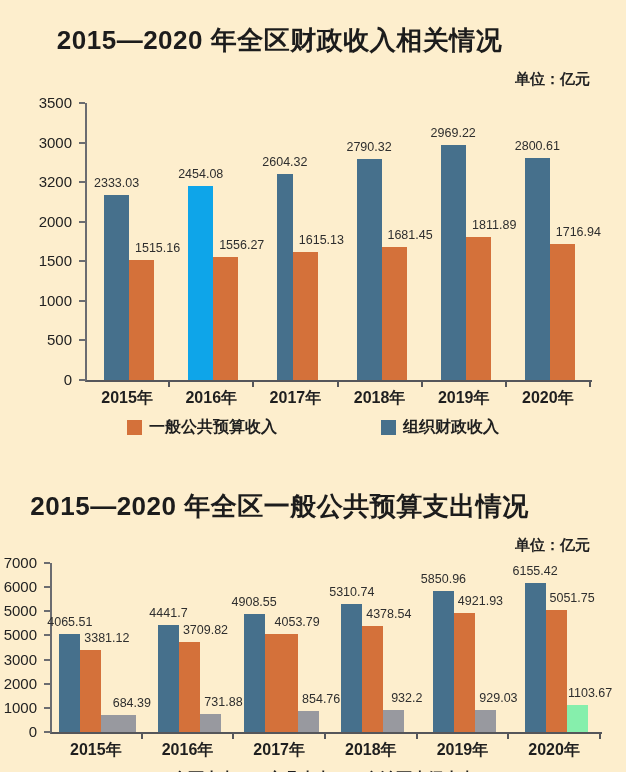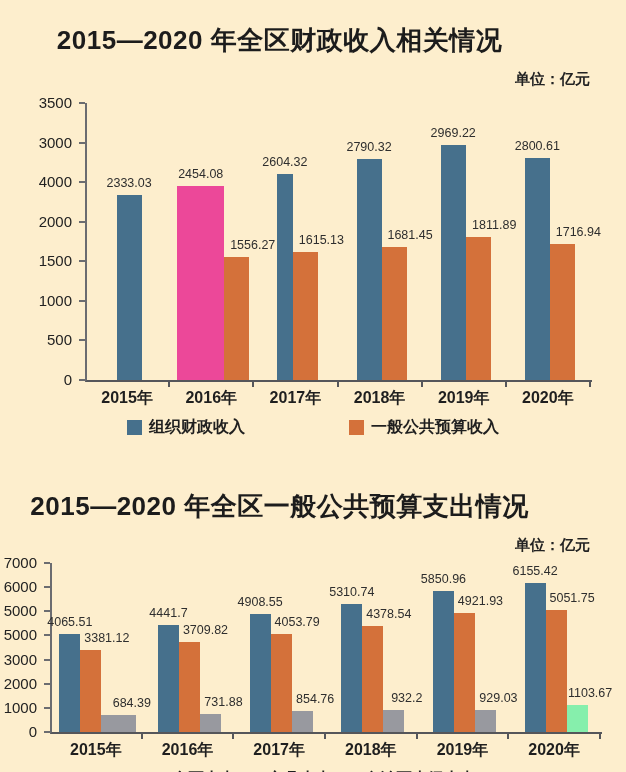--- a/index.html
+++ b/index.html
@@ -128,40 +128,43 @@
 <div class="page">
 
   <section>
     <h1 class="chart-title title-1">2015—2020 年全区财政收入相关情况</h1>
     <div class="unit-label unit-1">单位：亿元</div>
     <div class="chart chart-1" style="height: 341px;">
         <div class="y-tick-label" style="top: -9px; width: 72px;">3500</div>
         <div class="y-tick-mark" style="left: 79px; top: -1px; width: 6px;"></div>
         <div class="y-tick-label" style="top: 30.5714px; width: 72px;">3000</div>
         <div class="y-tick-mark" style="left: 79px; top: 38.5714px; width: 6px;"></div>
-        <div class="y-tick-label" style="top: 70.1429px; width: 72px;">4000</div>
+        <div class="y-tick-label" style="top: 70.1429px; width: 72px;">3200</div>
         <div class="y-tick-mark" style="left: 79px; top: 78.1429px; width: 6px;"></div>
         <div class="y-tick-label" style="top: 109.714px; width: 72px;">2000</div>
         <div class="y-tick-mark" style="left: 79px; top: 117.714px; width: 6px;"></div>
         <div class="y-tick-label" style="top: 149.286px; width: 72px;">1500</div>
         <div class="y-tick-mark" style="left: 79px; top: 157.286px; width: 6px;"></div>
         <div class="y-tick-label" style="top: 188.857px; width: 72px;">1000</div>
         <div class="y-tick-mark" style="left: 79px; top: 196.857px; width: 6px;"></div>
         <div class="y-tick-label" style="top: 228.429px; width: 72px;">500</div>
         <div class="y-tick-mark" style="left: 79px; top: 236.429px; width: 6px;"></div>
         <div class="y-tick-label" style="top: 268px; width: 72px;">0</div>
         <div class="y-tick-mark" style="left: 79px; top: 276px; width: 6px;"></div>
         <div class="plot" style="left: 85px; width: 505px; height: 277px;">
           <div class="group-slot" style="width: 84.1667px;">
             <div class="bar" style="width: 25px; height: 66.658%; background: rgb(70, 112, 140);">
               <div class="bar-value-label" style="transform: translateX(calc(-50% + 0px));">2333.03</div>
             </div>
-          </div>
-          <div class="group-slot" style="width: 84.1667px;">
-            <div class="bar" style="width: 47px; height: 70.1166%; background: #ec4899;">
+            <div class="bar" style="width: 25px; height: 43.2903%; background: rgb(212, 113, 58);">
+              <div class="bar-value-label" style="transform: translateX(calc(-50% + 16px));">1515.16</div>
+            </div>
+          </div>
+          <div class="group-slot" style="width: 84.1667px;">
+            <div class="bar" style="width: 25px; height: 70.1166%; background: #0ea5e9;">
               <div class="bar-value-label" style="transform: translateX(calc(-50% + 0px));">2454.08</div>
             </div>
             <div class="bar" style="width: 25px; height: 44.4649%; background: rgb(212, 113, 58);">
               <div class="bar-value-label" style="transform: translateX(calc(-50% + 16px));">1556.27</div>
             </div>
           </div>
           <div class="group-slot" style="width: 84.1667px;">
             <div class="bar" style="width: 16px; height: 74.4091%; background: rgb(70, 112, 140);">
               <div class="bar-value-label" style="transform: translateX(calc(-50% + 0px));">2604.32</div>
             </div>
@@ -203,26 +206,26 @@
         <div class="x-labels" style="left: 85px; width: 505px; top: 285px;">
           <div class="x-label" style="width: 84.1667px;">2015年</div>
           <div class="x-label" style="width: 84.1667px;">2016年</div>
           <div class="x-label" style="width: 84.1667px;">2017年</div>
           <div class="x-label" style="width: 84.1667px;">2018年</div>
           <div class="x-label" style="width: 84.1667px;">2019年</div>
           <div class="x-label" style="width: 84.1667px;">2020年</div>
         </div>
         <div class="legend" style="top: 314px; gap: 104px;">
           <div class="legend-item">
+            <div class="legend-swatch" style="background: rgb(212, 113, 58);"></div>
+            <div class="legend-label">一般公共预算收入</div>
+          </div>
+          <div class="legend-item">
             <div class="legend-swatch" style="background: rgb(70, 112, 140);"></div>
             <div class="legend-label">组织财政收入</div>
-          </div>
-          <div class="legend-item">
-            <div class="legend-swatch" style="background: rgb(212, 113, 58);"></div>
-            <div class="legend-label">一般公共预算收入</div>
           </div>
         </div>
       </div>
   </section>
 
   <section>
     <h1 class="chart-title title-2">2015—2020 年全区一般公共预算支出情况</h1>
     <div class="unit-label unit-2">单位：亿元</div>
     <div class="chart chart-2" style="height: 233px;">
         <div class="y-tick-label" style="top: -9px; width: 37px;">7000</div>
@@ -261,21 +264,21 @@
               <div class="bar-value-label" style="transform: translateX(calc(-50% + 16px));">3709.82</div>
             </div>
             <div class="bar" style="width: 21px; height: 10.4554%; background: rgb(152, 153, 159);">
               <div class="bar-value-label" style="transform: translateX(calc(-50% + 13px));">731.88</div>
             </div>
           </div>
           <div class="group-slot" style="width: 91.6667px;">
             <div class="bar" style="width: 21px; height: 70.1221%; background: rgb(70, 112, 140);">
               <div class="bar-value-label" style="transform: translateX(calc(-50% + 0px));">4908.55</div>
             </div>
-            <div class="bar" style="width: 21px; height: 57.9113%; background: rgb(212, 113, 58);">
+            <div class="bar" style="width: 33px; height: 57.9113%; background: rgb(212, 113, 58);">
               <div class="bar-value-label" style="transform: translateX(calc(-50% + 16px));">4053.79</div>
             </div>
             <div class="bar" style="width: 21px; height: 12.2109%; background: rgb(152, 153, 159);">
               <div class="bar-value-label" style="transform: translateX(calc(-50% + 13px));">854.76</div>
             </div>
           </div>
           <div class="group-slot" style="width: 91.6667px;">
             <div class="bar" style="width: 21px; height: 75.8677%; background: rgb(70, 112, 140);">
               <div class="bar-value-label" style="transform: translateX(calc(-50% + 0px));">5310.74</div>
             </div>

